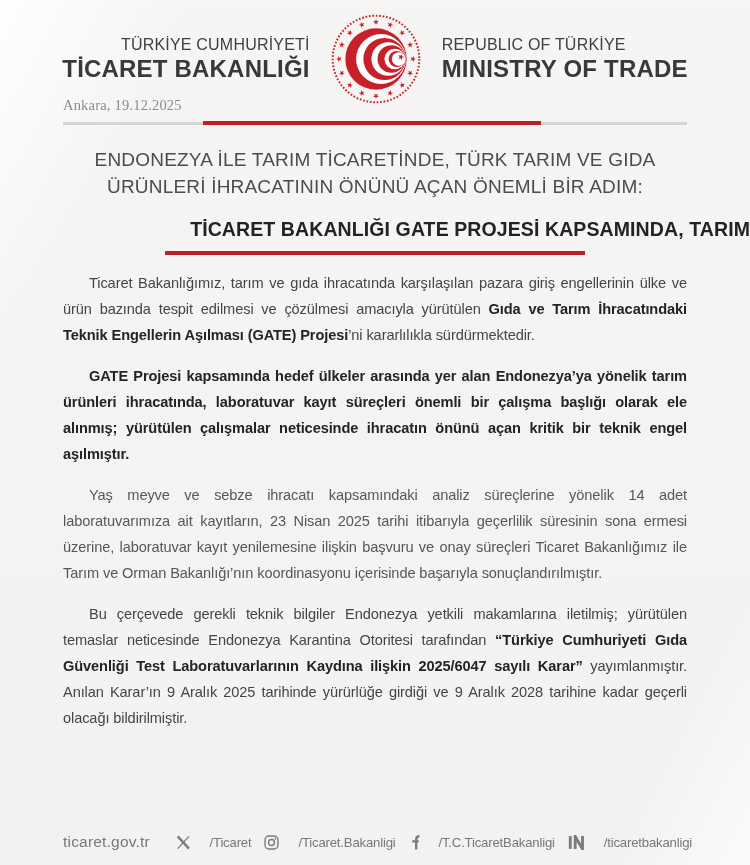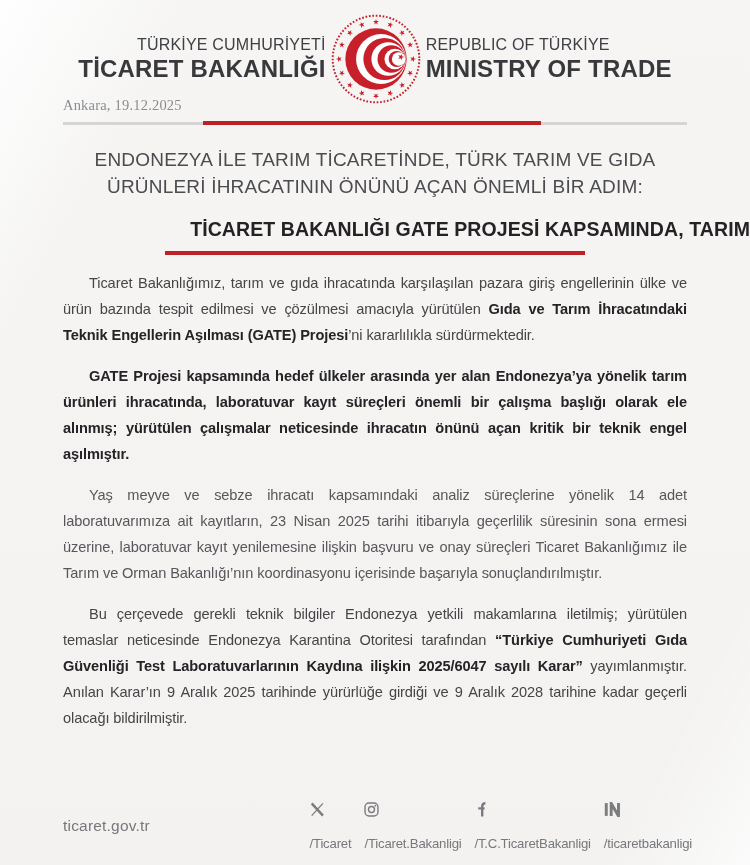--- a/index.html
+++ b/index.html
@@ -6,21 +6,21 @@
   html,body { background:#e9e8e7; }
   body { font-family:"Liberation Sans", sans-serif; }
   .page {
     position:relative; width:750px; height:865px; margin:0 auto; overflow:hidden;
     background:
       linear-gradient(118deg, rgba(255,255,255,.95) 0%, rgba(255,255,255,0) 16%),
       linear-gradient(298deg, rgba(255,255,255,.7) 0%, rgba(255,255,255,0) 12%),
       linear-gradient(180deg, #f6f5f4 0%, var(--background,#f3f2f1) 100%);
   }
   
-  .masthead { display:flex; align-items:center; justify-content:center; gap:4px; padding-top:13px; height:105px; }
+  .masthead { display:flex; align-items:center; justify-content:center; gap:20px; padding-top:13px; height:105px; }
   .org { color:#3f4043; line-height:1.22; letter-spacing:.2px; }
   .org-tr { text-align:right; }
   .org-en { text-align:left; }
   .org-line1 { font-size:16px; font-weight:400; }
   .org-line2 { font-size:24px; font-weight:700; color:#38393c; }
   .emblem { width:92px; height:92px; flex:0 0 auto; }
   .dateline { margin:-8px 0 0 63px; font-size:14.5px; color:#8b8c8f; letter-spacing:.2px;font-family:Liberation Serif, serif; }
   .rule { position:relative; margin:8px 63px 0; height:3px; background:var(--line-gray,#d5d5d6); }
   .rule-red { position:absolute; left:140px; top:-1px; width:338px; height:4px; background:var(--red,#bf2026); display:block; }
   
@@ -32,21 +32,21 @@
   
   .body { margin:15px 63px 0; }
   .body p { font-size:14.6px; line-height:26px; letter-spacing:-.1px; text-align:justify; text-indent:26px; margin-bottom:15px; color:var(--text-body,#454548); }
   .body .b { font-weight:700; color:#242427; }
   .body .bold-p { font-weight:700; color:#242427; }
   .body .light-p { color:var(--text-muted,#57575b); }
   
   .footer { position:absolute; left:63px; right:58px; bottom:14px; display:flex; justify-content:space-between; align-items:center; color:var(--footer-gray,#77787b); }
   .site { font-size:15.5px; letter-spacing:.2px; cursor:pointer; }
   .social { display:flex; align-items:center; gap:13px; font-size:13.2px; letter-spacing:-.2px; }
-  .social-item { display:flex; align-items:flex-start; gap:19px; cursor:pointer; white-space:nowrap;flex-direction:column; }
+  .social-item { display:flex; align-items:center; gap:19px; cursor:pointer; white-space:nowrap; }
   .social-item svg { display:block; }
   .ic { stroke:#7b7c7f; fill:none; }
   .icf { fill:#7b7c7f; stroke:none; }
 </style>
 </head>
 <body>
 
 <div class="page">
 
   <header class="masthead">

